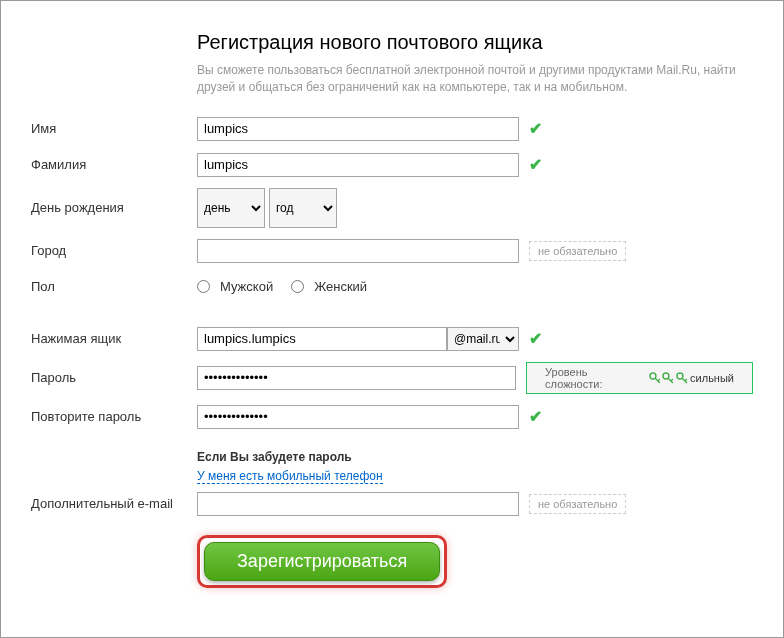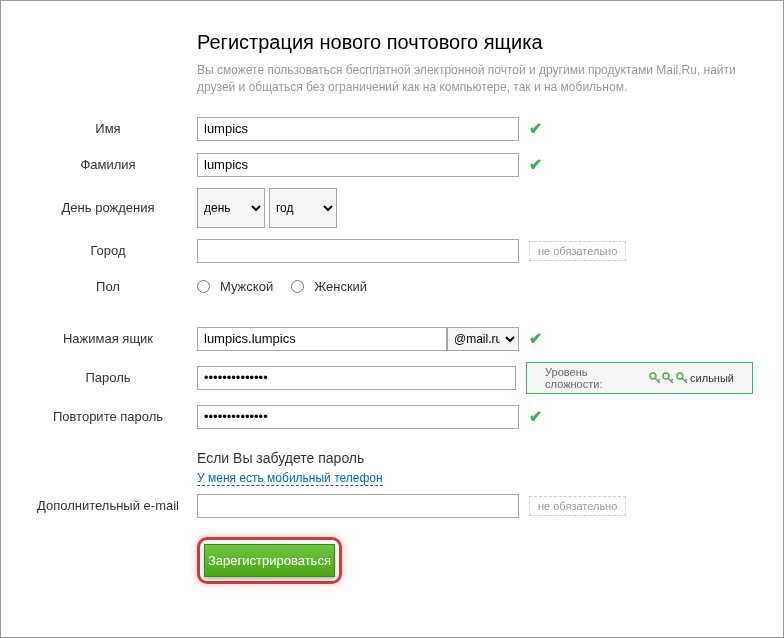--- a/index.html
+++ b/index.html
@@ -2,45 +2,45 @@
 <html><head>
 <meta charset="utf-8">
 <style>
 *{margin:0;padding:0;box-sizing:border-box}
 body{font-family:Arial,Helvetica,sans-serif;font-size:13px;color:#333;background:#fff}
 .container{width:784px;height:638px;border:1px solid #999;padding:30px 30px 20px;position:relative}
 .header-area{margin-left:166px;margin-bottom:20px}
 h1{font-size:20px;font-weight:normal;color:#000;margin-bottom:8px}
 .subtitle{font-size:12px;color:#999;line-height:1.4}
 .form-row{display:flex;align-items:center;margin-bottom:10px;min-height:26px}
-.label{width:166px;text-align:center;padding-right:12px;font-size:13px;color:#333}
+.label{width:166px;text-align:left;padding-right:12px;font-size:13px;color:#333}
 .field-area{display:flex;align-items:center;flex:1}
 input[type="text"],input[type="password"]{height:24px;border:1px solid #a6a6a6;padding:0 6px;font-size:13px;background:#fff}
 .w-full{width:322px}
 select{height:40px;border:1px solid #a6a6a6;background:#f5f5f5;font-size:12px;padding:0 2px}
 .sel-day{width:68px;margin-right:4px}
 .sel-month{width:168px;margin-right:4px}
 .sel-year{width:68px}
 .check{margin-left:10px;color:#39b54a;font-weight:bold;font-size:16px}
 .optional{margin-left:10px;border:1px dashed #ccc;padding:3px 8px;font-size:11px;color:#999}
 .radio-group{display:flex;align-items:center;gap:6px}
 .radio-group label{font-size:13px;color:#333;margin-right:12px}
 input[type="radio"]{margin-right:4px}
 .mailbox-row input[type="text"]{width:250px}
 .domain-select{width:72px;height:24px;border:1px solid #a6a6a6;background:#f5f5f5;font-size:12px}
 .strength-box{margin-left:10px;background:#f5f5f5;border:1px solid #22c55e;padding:3px 18px;font-size:11px;color:#666;display:flex;align-items:center;gap:2px}
 .key-icon{display:inline-block;width:12px;height:12px}
 .key-green{color:#4caf50}
 .strong-text{color:#333}
 .recovery-section{margin-left:166px;margin-top:20px;margin-bottom:8px}
-.recovery-title{font-weight:normal;font-size:14px;margin-bottom:4px}
+.recovery-title{font-weight:bold;font-size:12px;margin-bottom:4px}
 .recovery-link{color:#0066cc;text-decoration:none;border-bottom:1px dashed #0066cc;font-size:12px}
 .submit-area{margin-left:166px;margin-top:18px}
 .submit-wrap{display:inline-block;border:3px solid #d63833;border-radius:10px;padding:4px;box-shadow:0 0 8px rgba(214,56,51,0.3)}
-.submit-btn{background:linear-gradient(to bottom,#6fc643,#4ba614);color:#fff;border:1px solid #3d8b0f;border-radius:0;padding:8px 3px;font-size:13px;cursor:pointer;box-shadow:0 2px 4px rgba(0,0,0,0.3)}
+.submit-btn{background:linear-gradient(to bottom,#6fc643,#4ba614);color:#fff;border:1px solid #3d8b0f;border-radius:10px;padding:8px 32px;font-size:18px;cursor:pointer;box-shadow:0 2px 4px rgba(0,0,0,0.3)}
 .footer-text{margin-left:166px;margin-top:14px;font-size:11px;color:#999}
 .footer-link{color:#0066cc;text-decoration:underline}
 .gap{height:16px}
 </style>
 </head>
 <body>
 
 <div class="container">
   <div class="header-area">
     <h1>Регистрация нового почтового ящика</h1>

